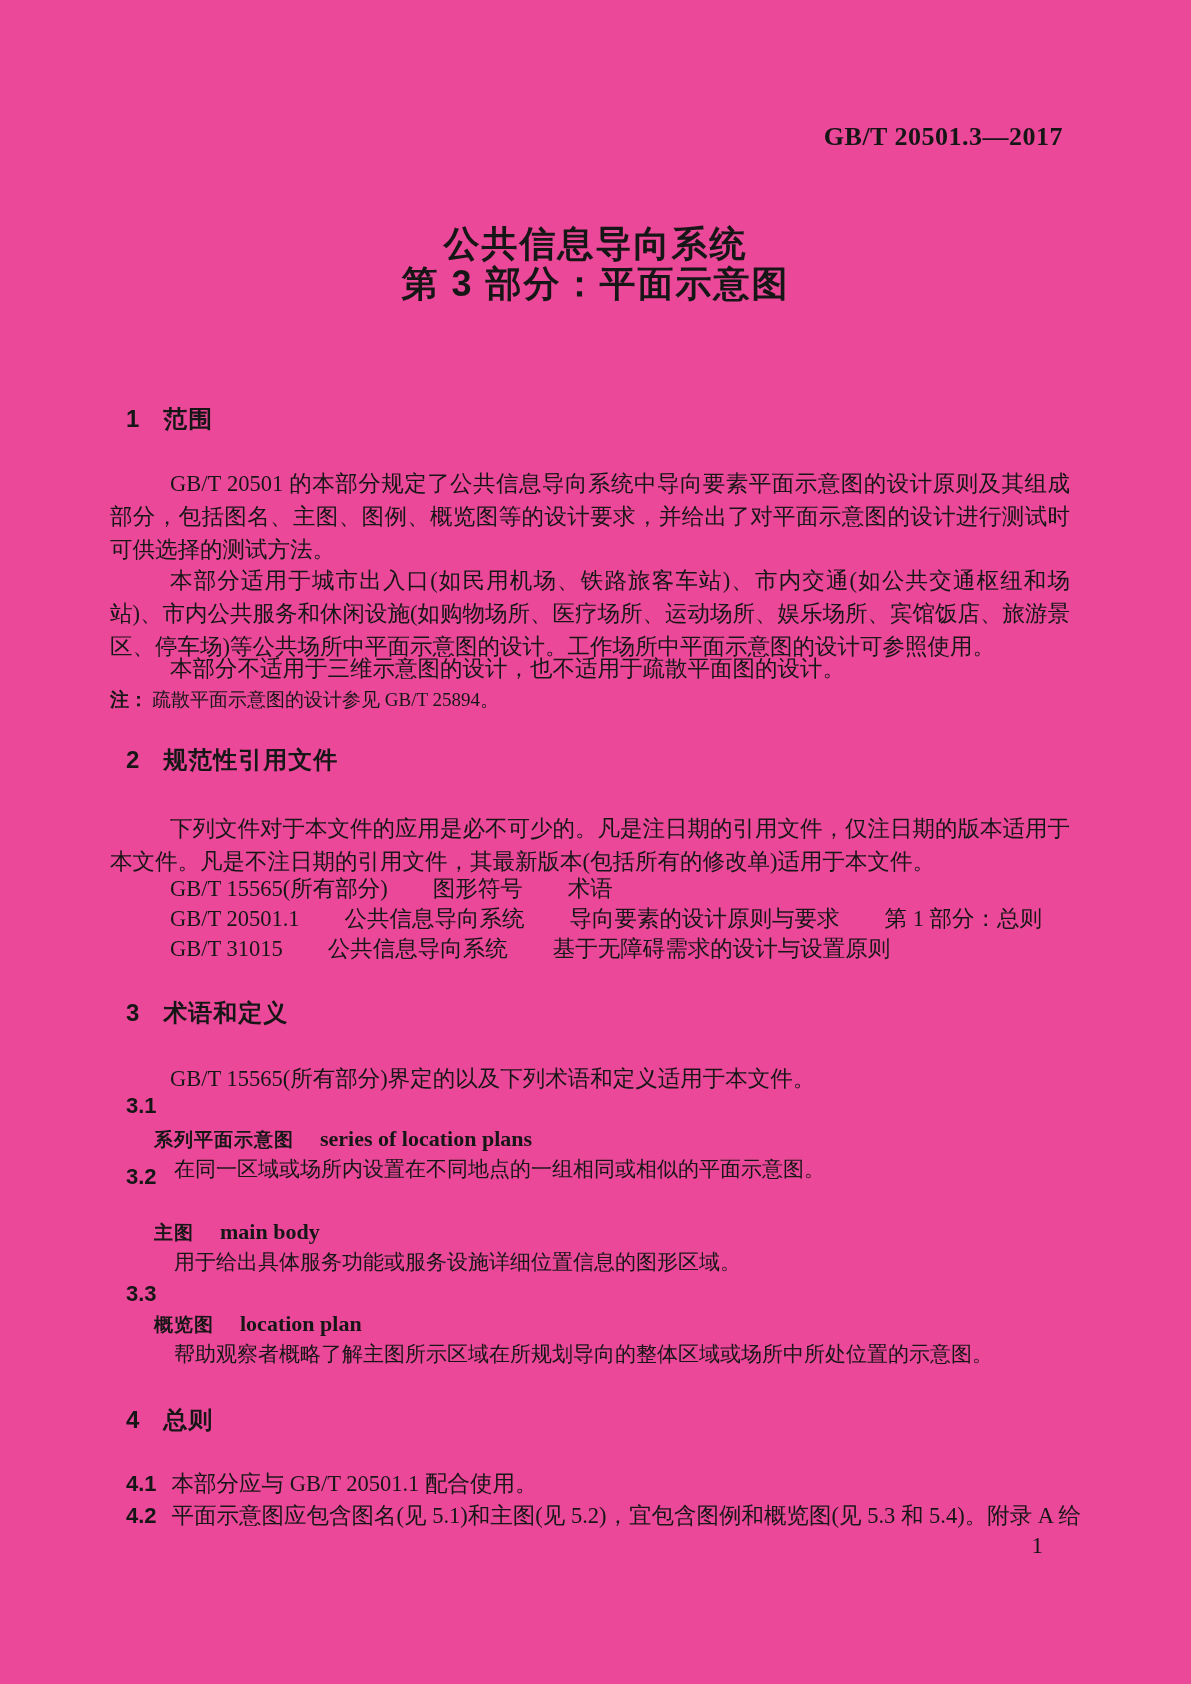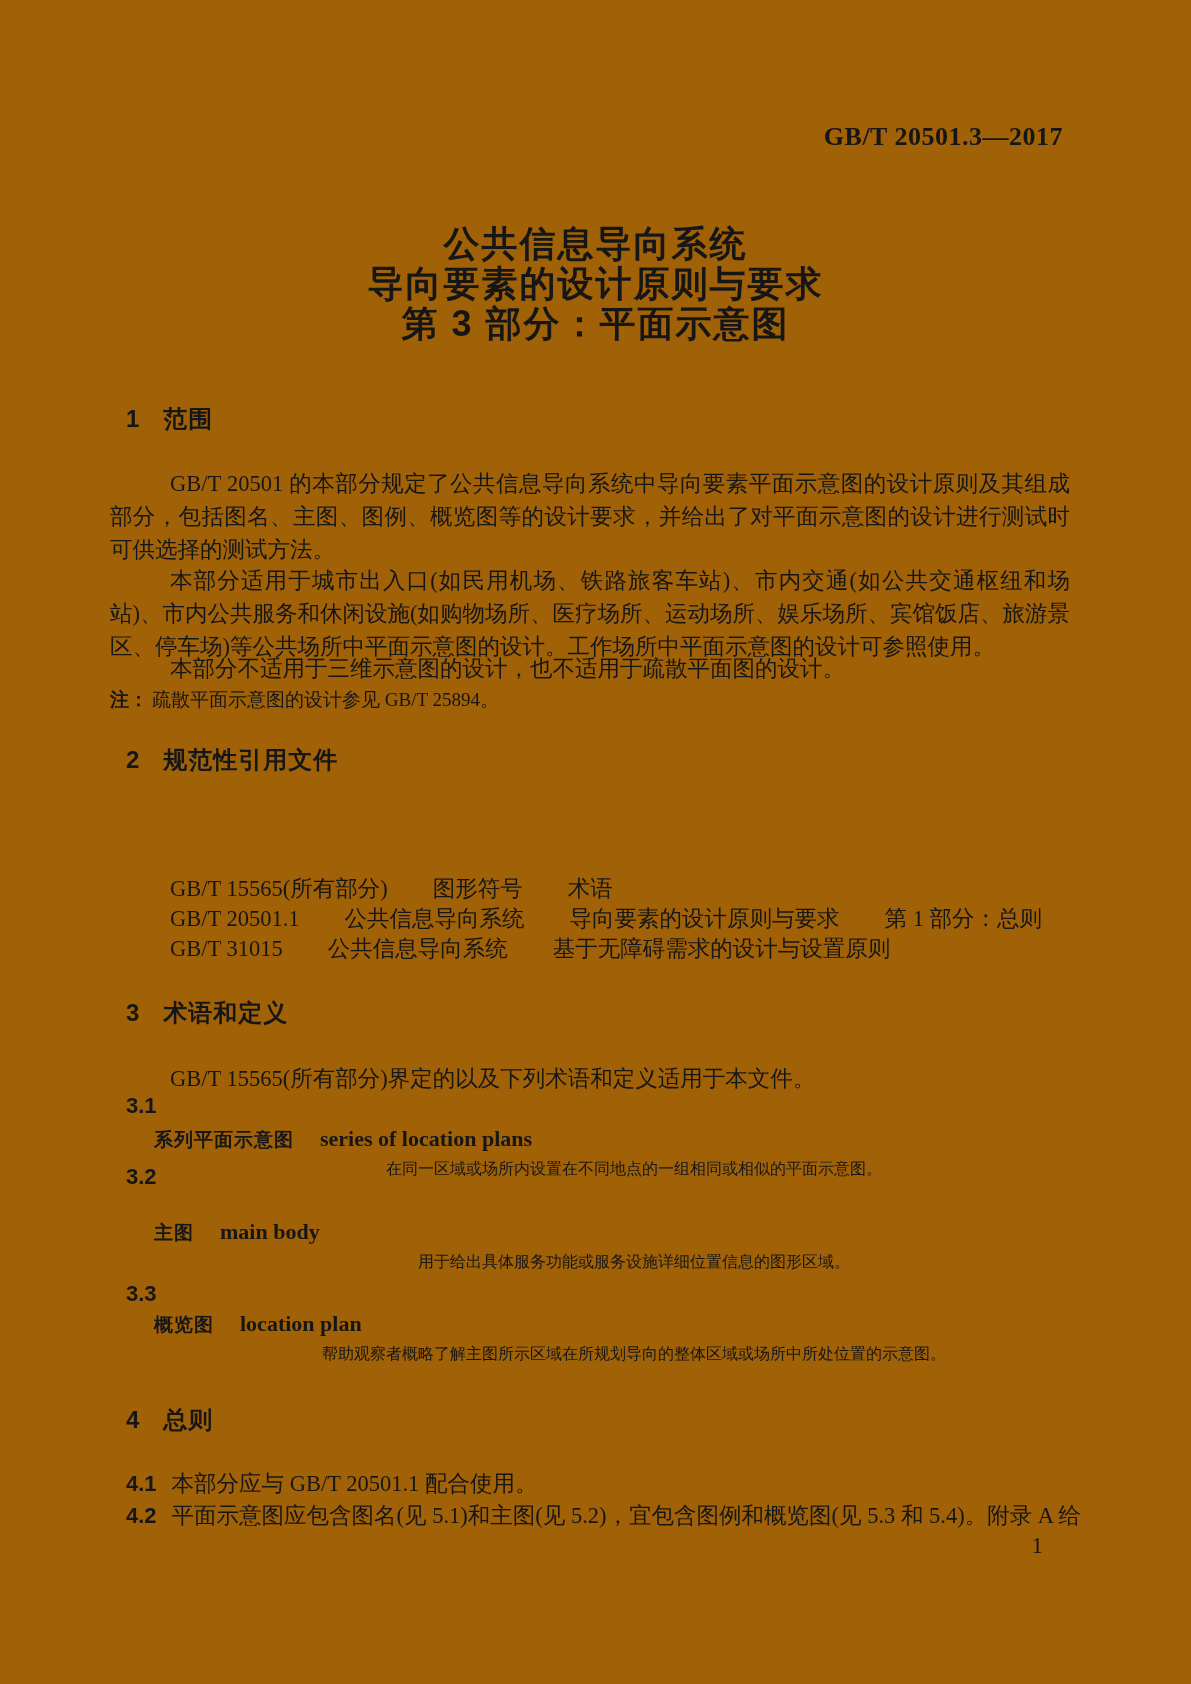--- a/index.html
+++ b/index.html
@@ -1,20 +1,20 @@
 <!DOCTYPE html>
 <html><head>
 <meta charset="utf-8">
 <style>
   html, body { margin: 0; padding: 0; background: #ffffff; }
   .page {
     position: relative;
     width: 1191px;
     height: 1684px;
-    background: #a16207;
+    background: #ec4899;
     color: #161616;
     font-family: "Liberation Serif", "DejaVu Serif", serif;
     overflow: hidden;
   }
   .doc-number {
     position: absolute;
     top: 122px;
     right: 128px;
     font-size: 26px;
     font-weight: bold;
@@ -82,24 +82,23 @@
     font-size: 19px;
     letter-spacing: 1px;
   }
   .term-en {
     font-family: "Liberation Serif", "DejaVu Serif", serif;
     font-weight: bold;
     font-size: 22px;
     margin-left: 26px;
   }
   .def-line {
-    margin-left: 44px;
-    font-size: 16px;
+    margin-left: 64px;
+    font-size: 21px;
     line-height: 30px;
-    text-align: center;
   }
   .clause {
     margin-left: 16px;
     font-size: 22.5px;
     line-height: 30px;
     white-space: nowrap;
   }
   .clause-num {
     font-family: "Liberation Sans", "DejaVu Sans", sans-serif;
     font-weight: bold;
@@ -138,40 +137,40 @@
 </style>
 </head>
 <body>
 
 <div class="page">
 
   <div class="doc-number">GB/T 20501.3—2017</div>
 
   <div class="doc-title">
     <div>公共信息导向系统</div>
-    <div>导向要素的设计原则与要求</div>
     <div>第 3 部分：平面示意图</div>
   </div>
 
   <div class="col b-h1 heading">
     <span class="h-num">1</span><span>范围</span>
   </div>
 
   <div class="col b-p1 para">GB/T 20501 的本部分规定了公共信息导向系统中导向要素平面示意图的设计原则及其组成部分，包括图名、主图、图例、概览图等的设计要求，并给出了对平面示意图的设计进行测试时可供选择的测试方法。</div>
   <div class="col b-p2 para">本部分适用于城市出入口(如民用机场、铁路旅客车站)、市内交通(如公共交通枢纽和场站)、市内公共服务和休闲设施(如购物场所、医疗场所、运动场所、娱乐场所、宾馆饭店、旅游景区、停车场)等公共场所中平面示意图的设计。工作场所中平面示意图的设计可参照使用。</div>
   <div class="col b-p3 para">本部分不适用于三维示意图的设计，也不适用于疏散平面图的设计。</div>
 
   <div class="col b-note note-line">
     <span class="note-label">注：</span><span>疏散平面示意图的设计参见 GB/T 25894。</span>
   </div>
 
   <div class="col b-h2 heading">
     <span class="h-num">2</span><span>规范性引用文件</span>
   </div>
 
+  <div class="col b-s2p para">下列文件对于本文件的应用是必不可少的。凡是注日期的引用文件，仅注日期的版本适用于本文件。凡是不注日期的引用文件，其最新版本(包括所有的修改单)适用于本文件。</div>
 
   <div class="col b-refs ref-list">
     <div class="ref-item">GB/T 15565(所有部分)　　图形符号　　术语</div>
     <div class="ref-item">GB/T 20501.1　　公共信息导向系统　　导向要素的设计原则与要求　　第 1 部分：总则</div>
     <div class="ref-item">GB/T 31015　　公共信息导向系统　　基于无障碍需求的设计与设置原则</div>
   </div>
 
   <div class="col b-h3 heading">
     <span class="h-num">3</span><span>术语和定义</span>
   </div>

